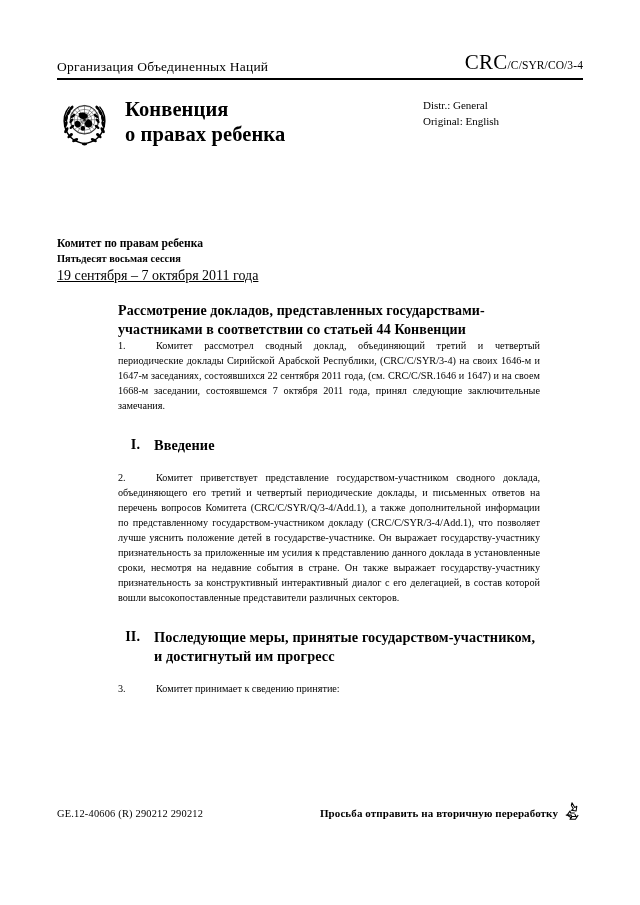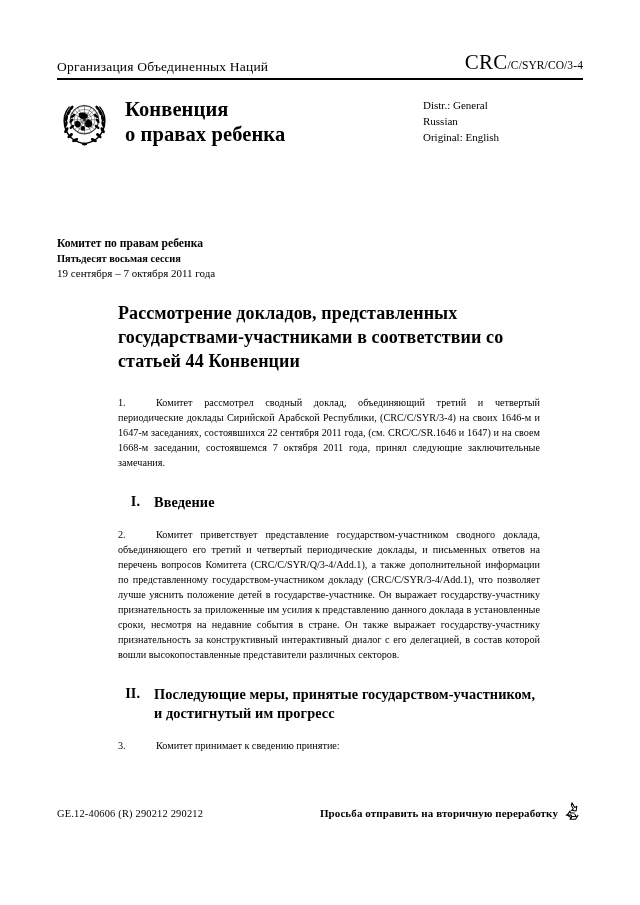--- a/index.html
+++ b/index.html
@@ -101,38 +101,38 @@
     font-size: 11.6px;
     font-weight: bold;
     line-height: 1.35;
   }
   .committee-session {
     font-size: 10.4px;
     font-weight: bold;
     line-height: 1.42;
   }
   .committee-dates {
-    font-size: 11px;
+    font-size: 14px;
     line-height: 1.42;
+    text-decoration: underline;
   }
 
   
   .content {
     position: absolute;
     left: 118px;
     top: 302px;
     width: 422px;
   }
 
   .doc-title {
-    font-size: 18px;
+    font-size: 14px;
     font-weight: bold;
     line-height: 1.33;
     letter-spacing: 0.1px;
-    margin-bottom: 22px;
   }
   .doc-subtitle {
     font-size: 11.6px;
     font-weight: bold;
     line-height: 1.35;
     margin-bottom: 19px;
   }
 
   p.para {
     font-size: 10.2px;
@@ -283,21 +283,20 @@
         </svg>
 
         <div class="conv-title">
           <div>Конвенция</div>
           <div>о правах ребенка</div>
         </div>
       </div>
 
       <div class="distr-block">
         <div>Distr.: General</div>
-        <div>Russian</div>
         <div>Original: English</div>
       </div>
     </div>
   </div>
 
   <div class="committee">
     <div class="committee-name">Комитет по правам ребенка</div>
     <div class="committee-session">Пятьдесят восьмая сессия</div>
     <div class="committee-dates">19 сентября – 7 октября 2011 года</div>
   </div>

